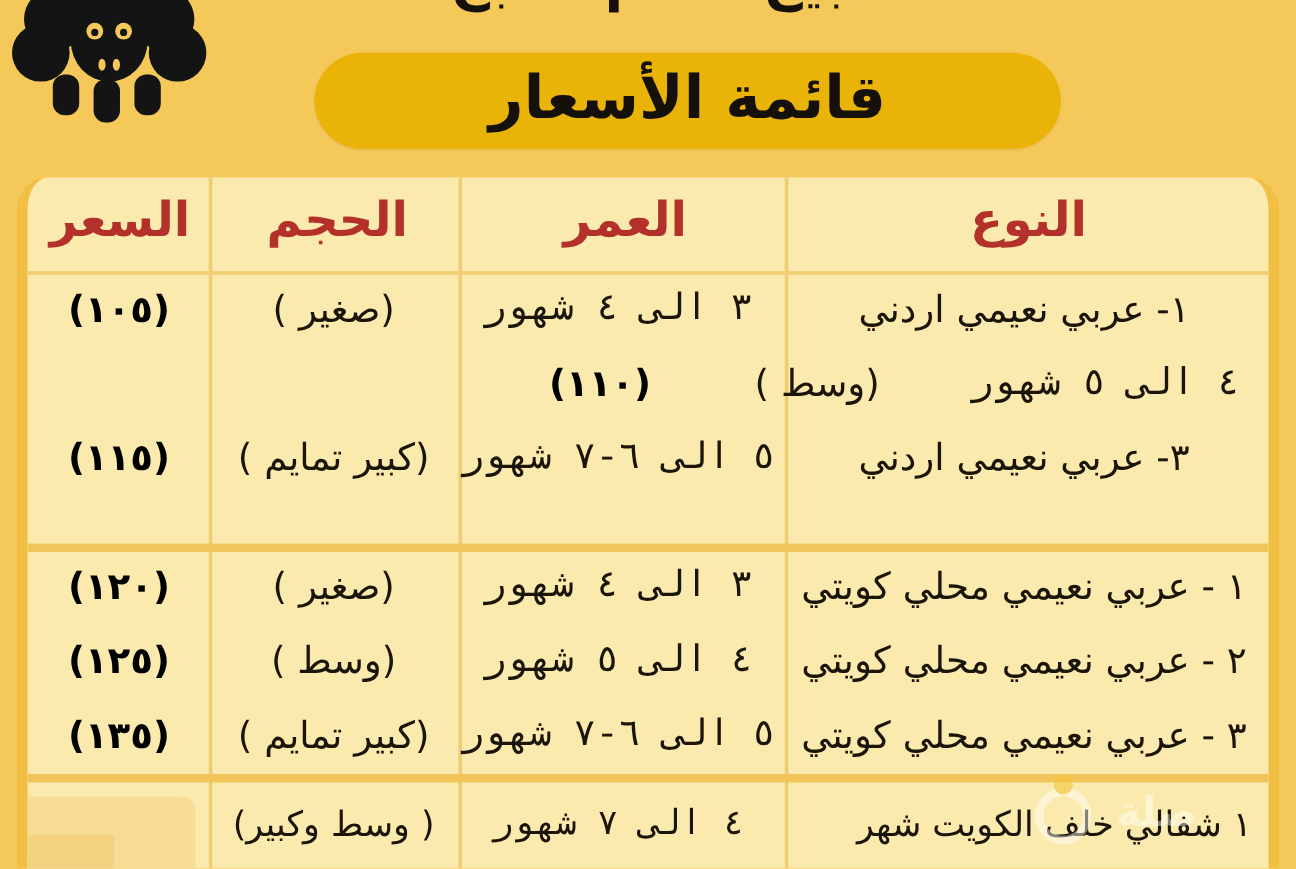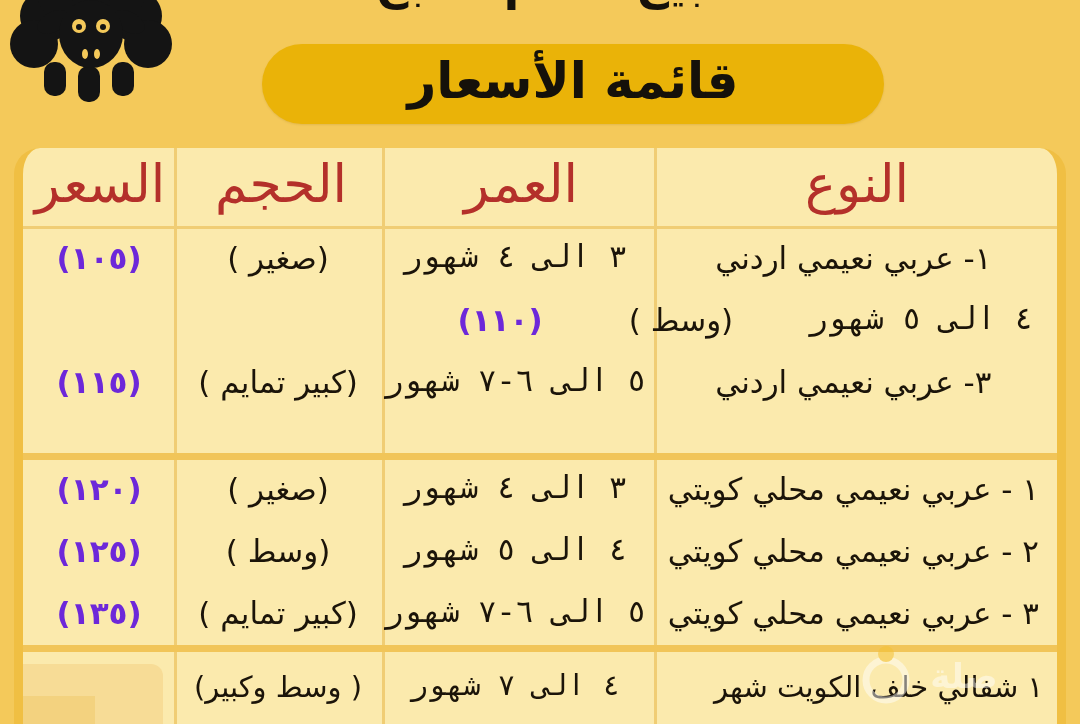--- a/index.html
+++ b/index.html
@@ -89,21 +89,21 @@
   .hrule.grp1  { top:305px; height:7px; background:#f1c559; }
   .hrule.grp2  { top:497px; height:7px; background:#f1c559; }
 
   
   .head-row {
     position:absolute; top:0; left:0; right:0; height:78px;
     display:flex;
   }
   .head-cell {
     display:flex; align-items:center; justify-content:center;
-    font-size:52px; font-weight:normal;
+    font-size:40px; font-weight:bold;
     color:#b4302a;
     line-height:1;
     padding-bottom:6px;
   }
   .hc-type  { width:400px; }
   .hc-age   { width:272px; }
   .hc-size  { width:208px; }
   .hc-price { width:154px; }
 
   
@@ -126,21 +126,21 @@
     color:#1b1409;
     line-height:1;
     padding-bottom:4px;
     white-space:nowrap;
     overflow:hidden;
   }
   .c-type  { width:412px; justify-content:center; }
   .c-age   { width:272px; justify-content:center;font-family:Liberation Mono, monospace; }
   .c-size  { width:208px; justify-content:center; }
   .c-price { width:154px; justify-content:center;
-             color:#6d28d9; font-weight:bold; }
+             color:#000000; font-weight:bold; }
 
   .group.g3 .cell { font-size:29px; }
   .group.g3 .c-type { justify-content:flex-start; padding-right:14px; }
 
   
   .bottom-chip {
     position:absolute;
     bottom:0; left:0;
     width:140px; height:62px;
     background:#f7dc96;

